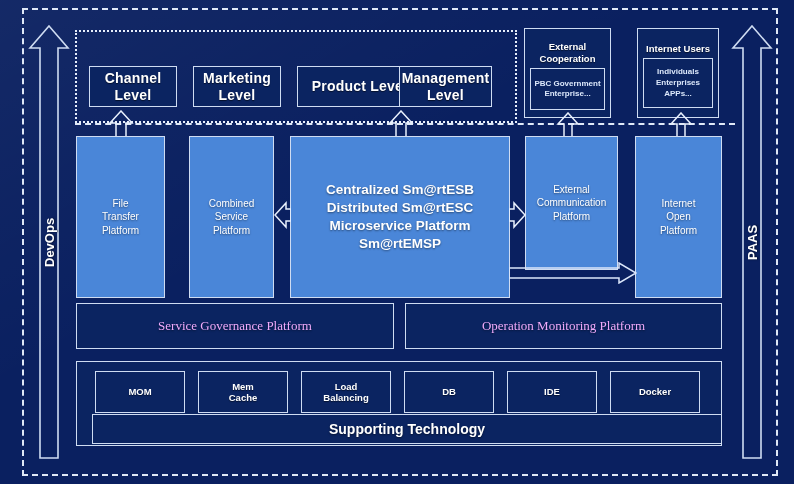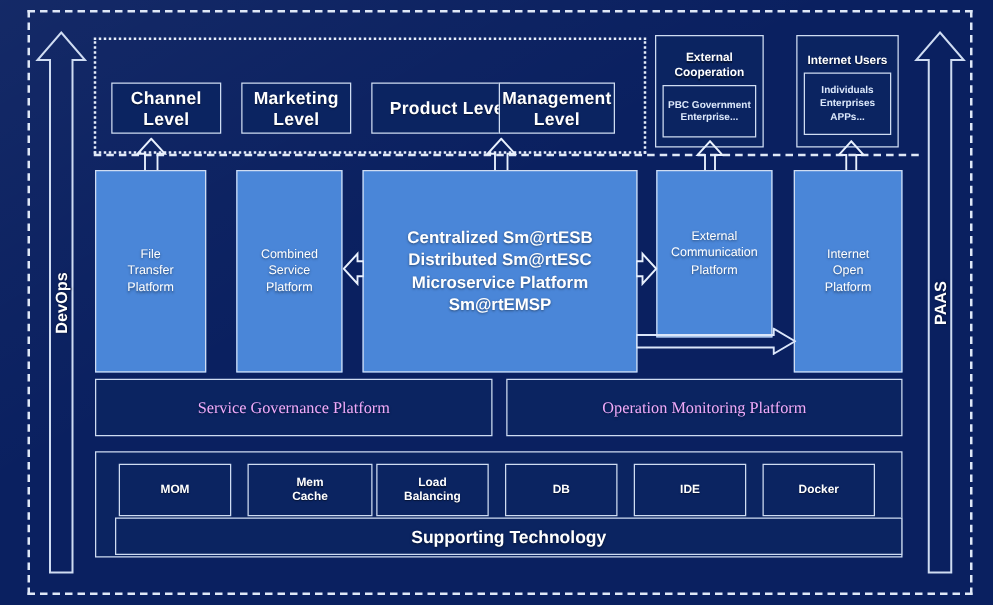--- a/index.html
+++ b/index.html
@@ -246,21 +246,21 @@
   </div>
   <div class="abs darkbar" style="left:405px;top:303px;width:317px;height:46px;">
     <span>Operation Monitoring Platform</span>
   </div>
 
   <div class="abs tech-panel" style="left:76px;top:361px;width:646px;height:85px;"></div>
 
   <div class="abs tech-box" style="left:95px;top:371px;width:90px;height:42px;">
     <span>MOM</span>
   </div>
-  <div class="abs tech-box" style="left:198px;top:371px;width:100px;height:42px;">
+  <div class="abs tech-box" style="left:198px;top:371px;width:90px;height:42px;">
     <span>Mem<br>Cache</span>
   </div>
   <div class="abs tech-box" style="left:301px;top:371px;width:90px;height:42px;">
     <span>Load<br>Balancing</span>
   </div>
   <div class="abs tech-box" style="left:404px;top:371px;width:90px;height:42px;">
     <span>DB</span>
   </div>
   <div class="abs tech-box" style="left:507px;top:371px;width:90px;height:42px;">
     <span>IDE</span>

